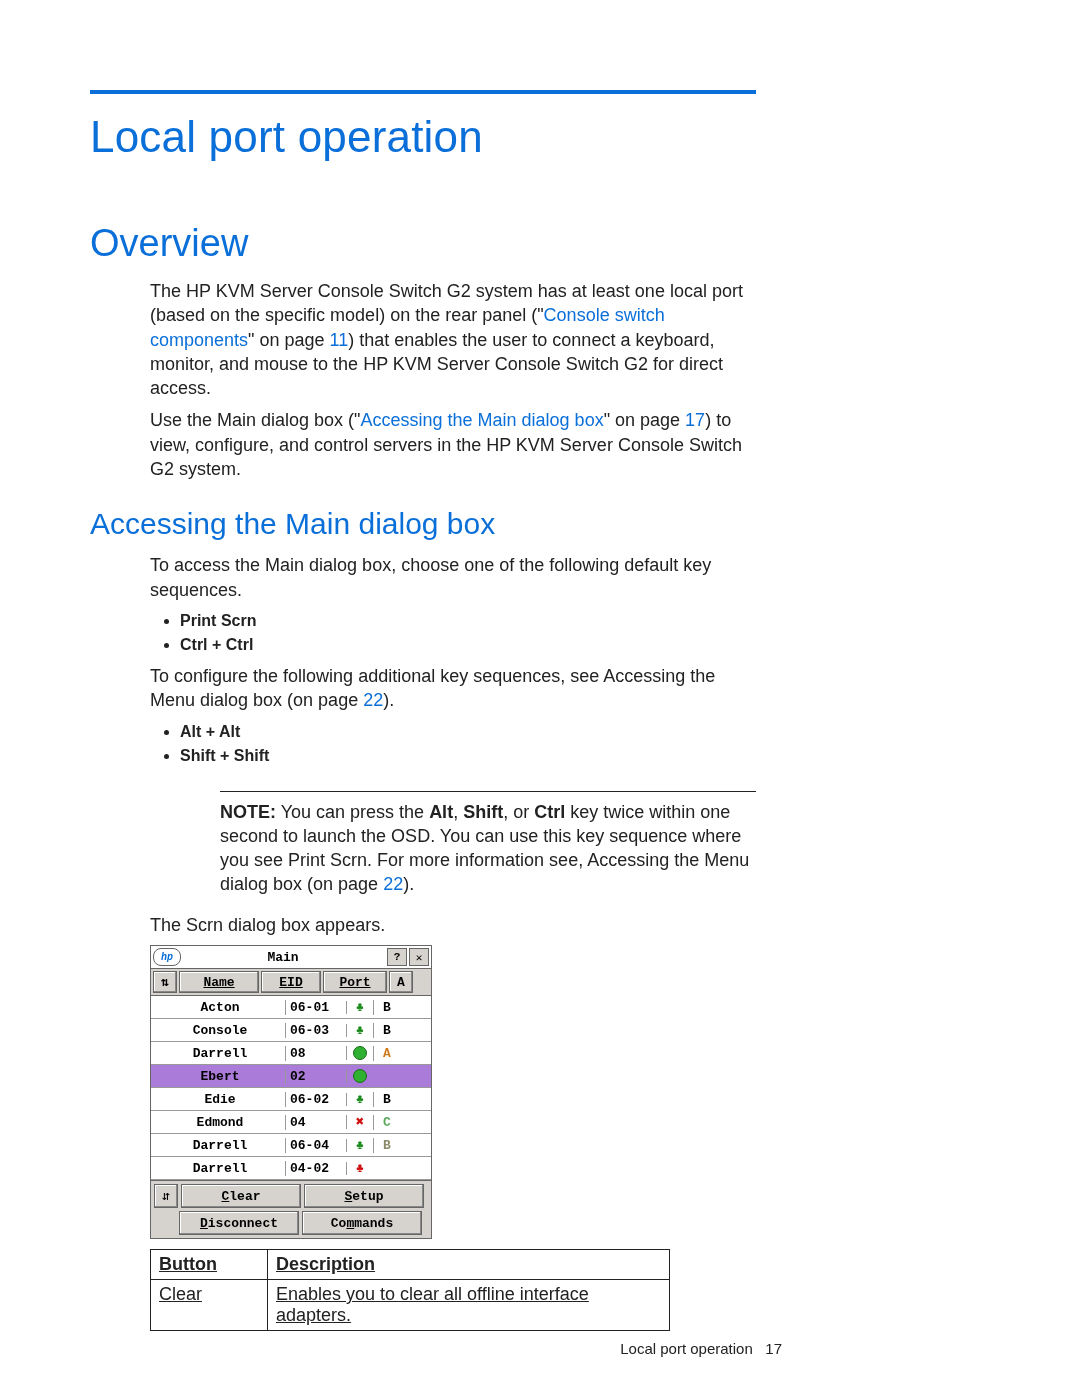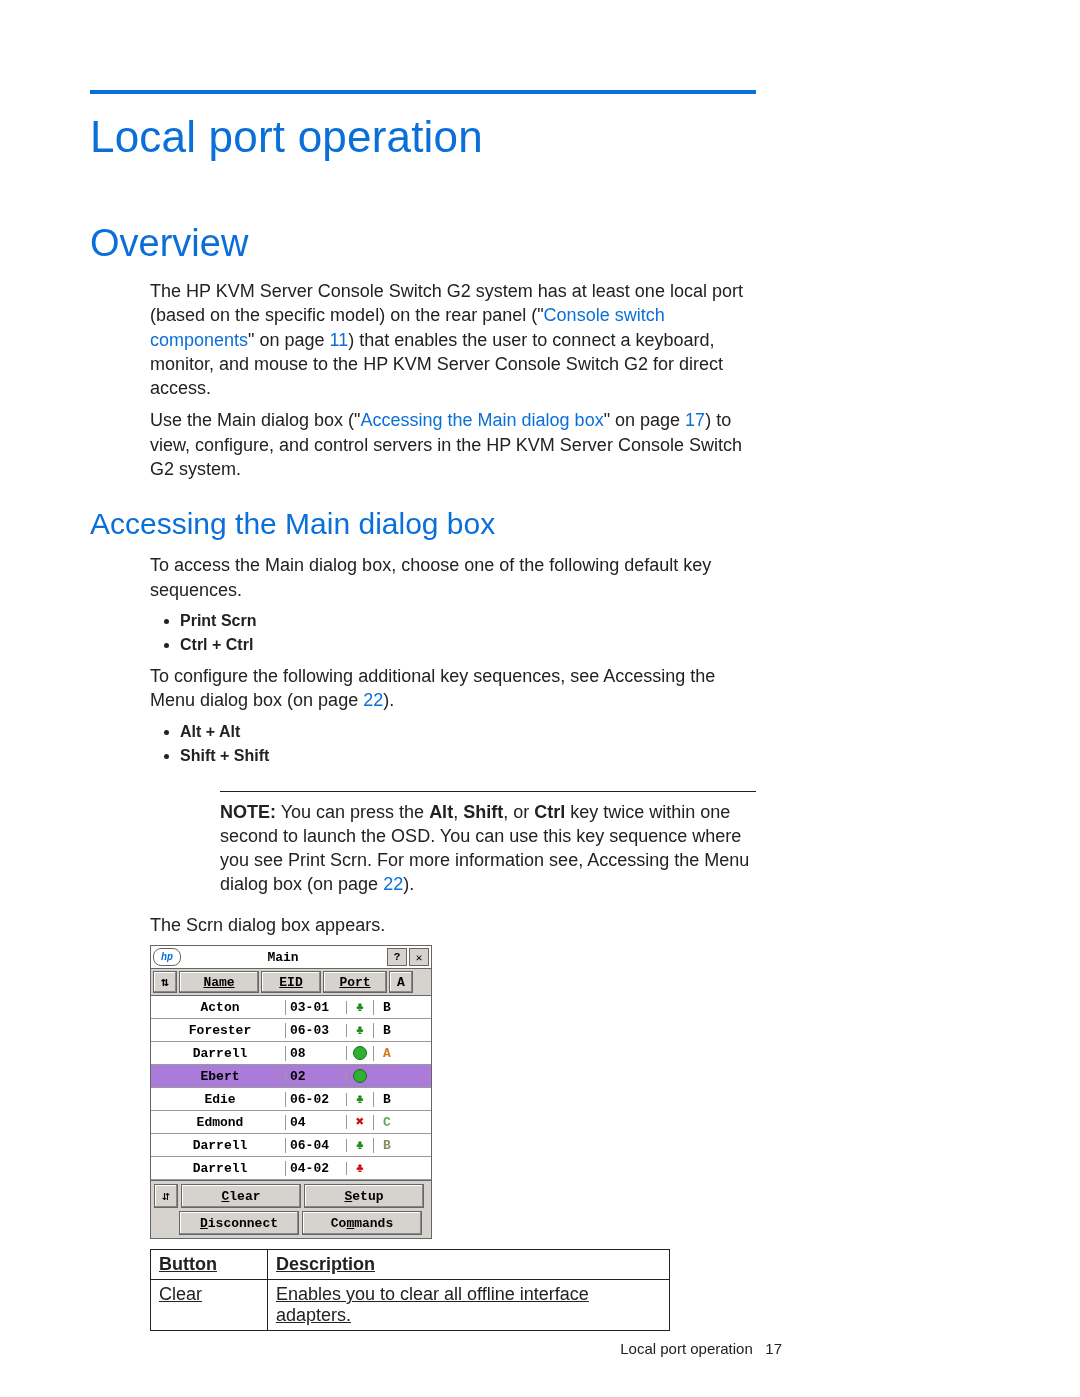--- a/index.html
+++ b/index.html
@@ -259,28 +259,28 @@
             <span style="text-decoration:underline">EID</span>
           </div>
         <div class="hdr-btn hdr-port">
             <span style="text-decoration:underline">Port</span>
           </div>
         <div class="hdr-btn hdr-a">A</div>
       </div>
       <div class="dlg-rows" id="dlg-rows">
           <div class="dlg-row">
             <div class="cell-name">Acton</div>
-            <div class="cell-port">03-01</div>
+            <div class="cell-port">06-01</div>
             <div class="cell-stat">
               <span class="stat-green-tree">♣</span>
             </div>
             <div class="cell-b" style="color: rgb(0, 0, 0);">B</div>
           </div>
           <div class="dlg-row">
-            <div class="cell-name">Forester</div>
+            <div class="cell-name">Console</div>
             <div class="cell-port">06-03</div>
             <div class="cell-stat">
               <span class="stat-green-tree">♣</span>
             </div>
             <div class="cell-b" style="color: rgb(0, 0, 0);">B</div>
           </div>
           <div class="dlg-row">
             <div class="cell-name">Darrell</div>
             <div class="cell-port">08</div>
             <div class="cell-stat">

